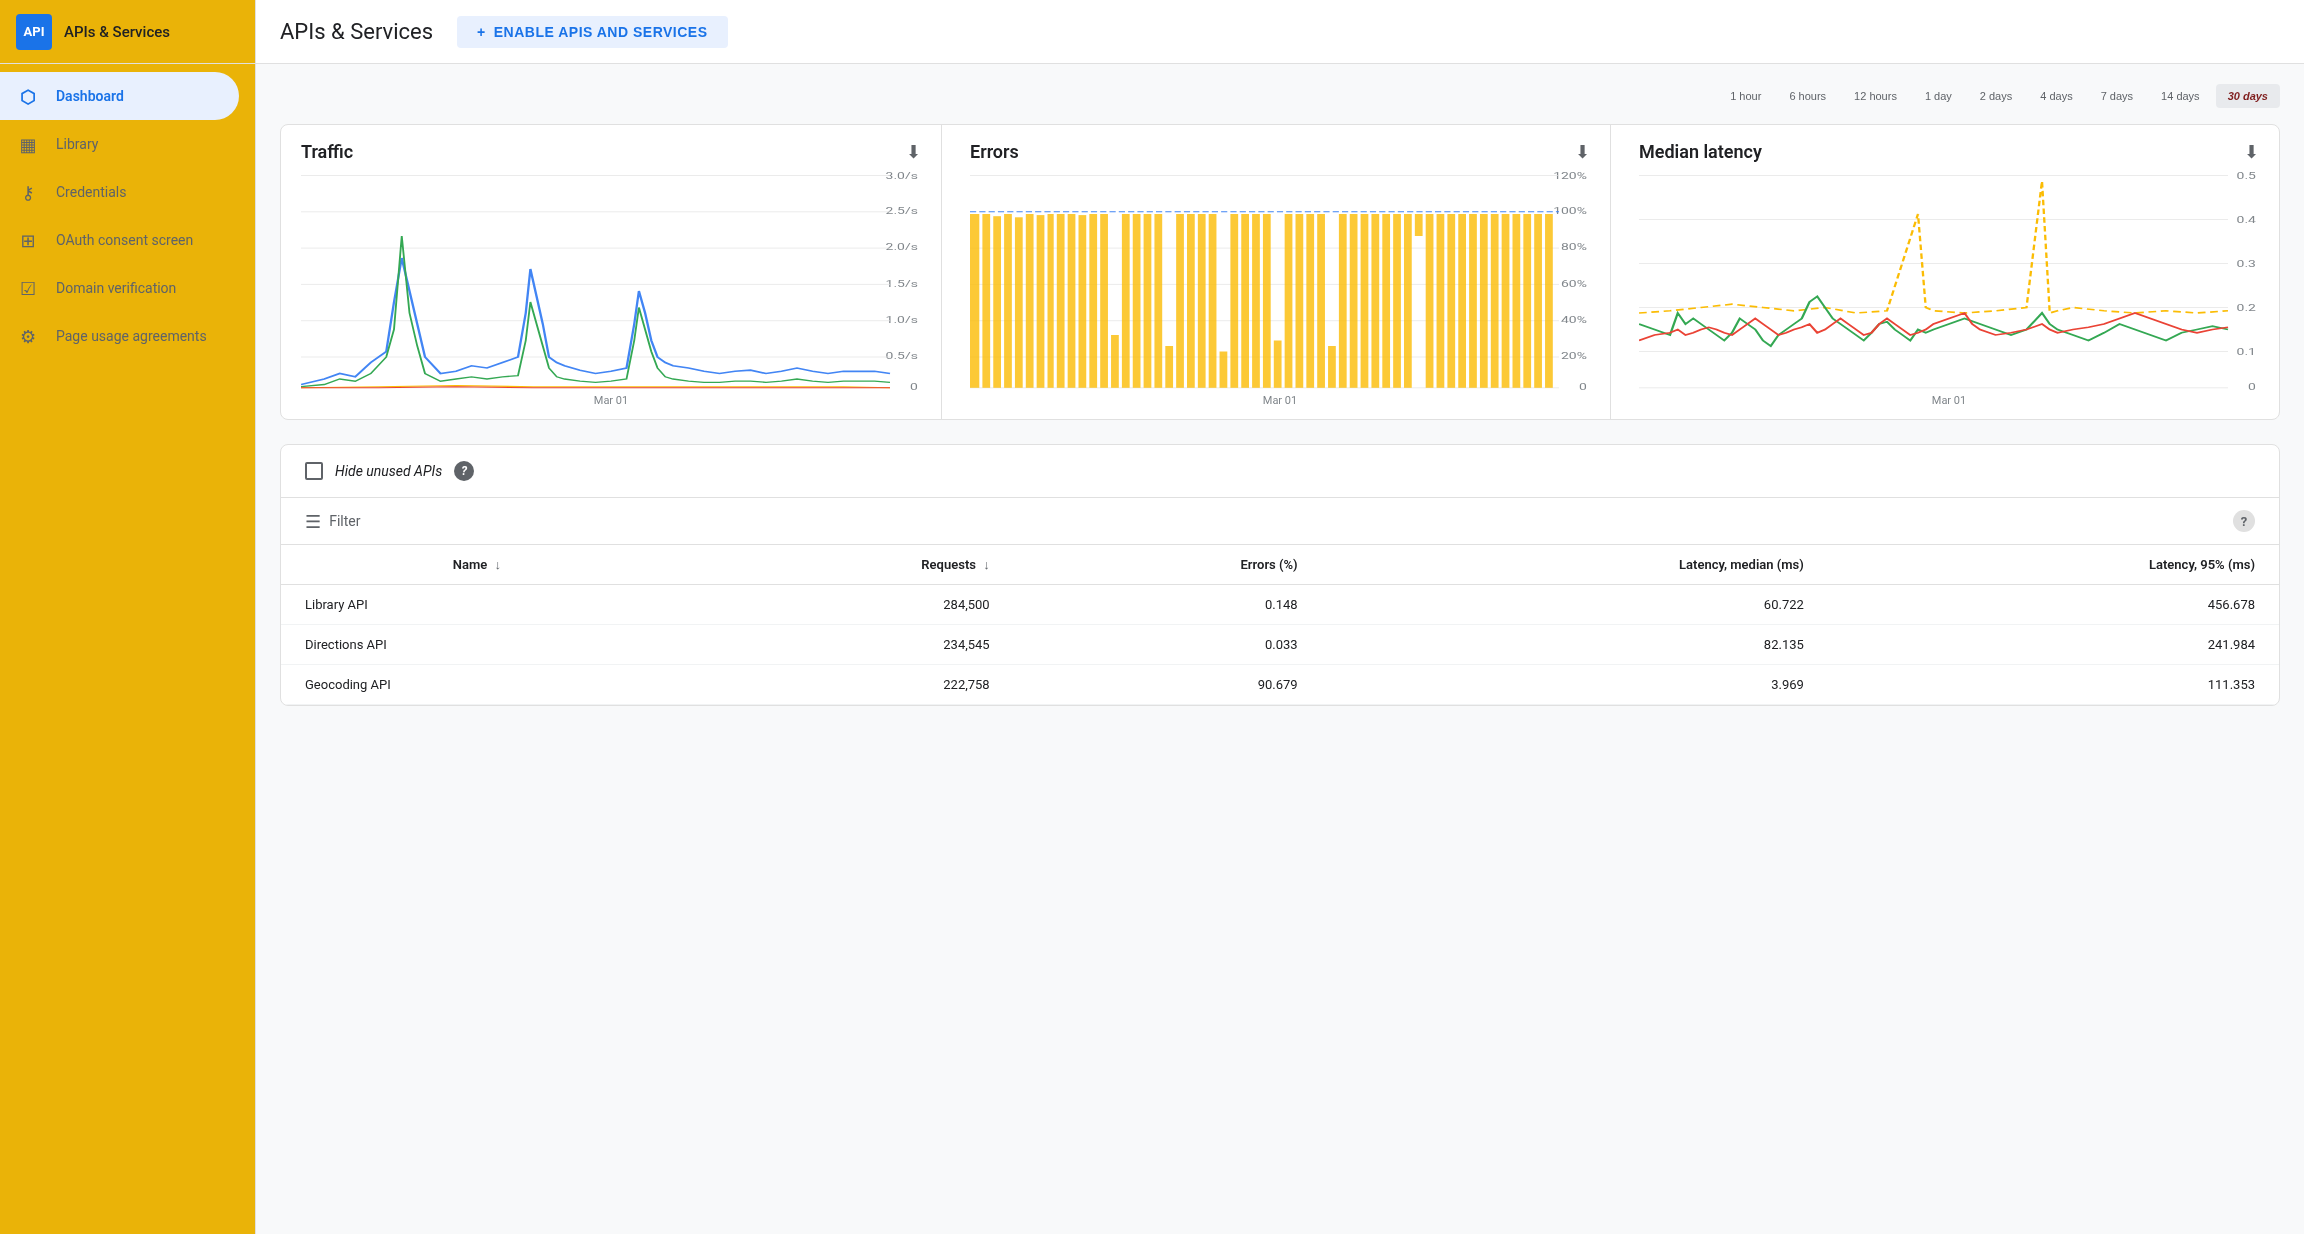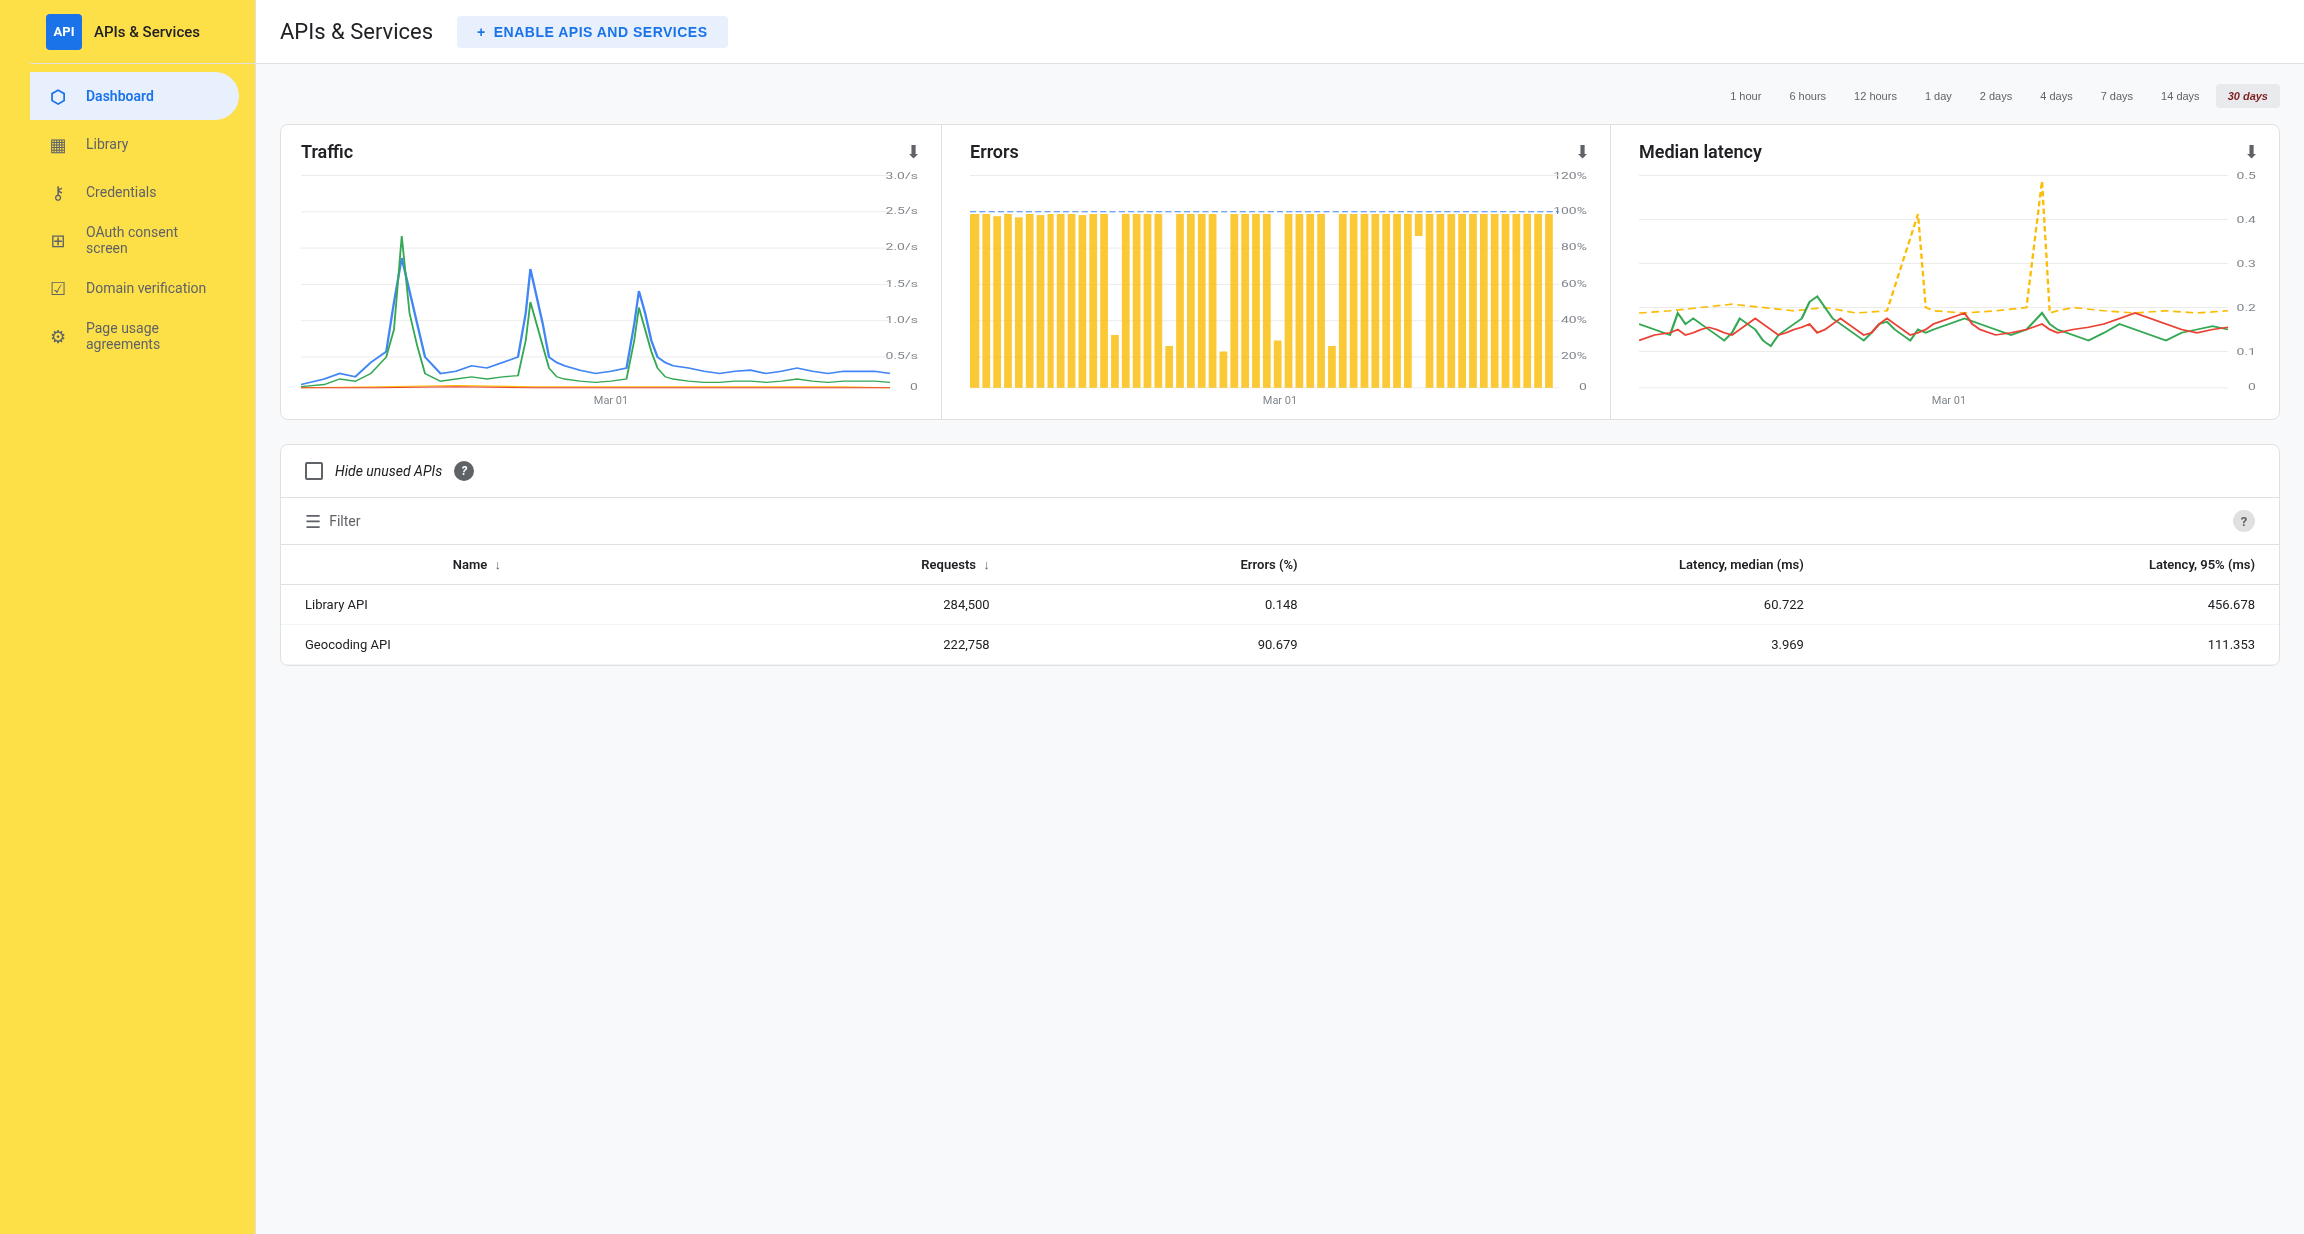--- a/index.html
+++ b/index.html
@@ -2,27 +2,26 @@
 <html><head>
   <meta charset="utf-8">
   <style>
     * { box-sizing: border-box; margin: 0; padding: 0; }
     body { font-family: 'Google Sans', Roboto, Arial, sans-serif; background: #fff; display: flex; height: 100vh; overflow: hidden; font-size: 14px; }
 
     
     .sidebar {
       width: 256px;
       min-width: 256px;
-      background: #fde047;
+      background: #eab308;
       border-right: 1px solid #e0e0e0;
       display: flex;
       flex-direction: column;
       height: 100vh;
       overflow-y: auto;
-      padding-left: 30px;
     }
     .sidebar-header {
       display: flex;
       align-items: center;
       padding: 16px 16px;
       gap: 12px;
       border-bottom: 1px solid #e0e0e0;
       height: 64px;
     }
     .api-logo {
@@ -525,20 +524,27 @@
         <tbody>
 
         <tr>
       <td>Library API</td>
       <td class="right">284,500</td>
       <td class="right">0.148</td>
       <td class="right">60.722</td>
       <td class="right">456.678</td>
     </tr>
             <tr>
+      <td>Directions API</td>
+      <td class="right">234,545</td>
+      <td class="right">0.033</td>
+      <td class="right">82.135</td>
+      <td class="right">241.984</td>
+    </tr>
+            <tr>
       <td>Geocoding API</td>
       <td class="right">222,758</td>
       <td class="right">90.679</td>
       <td class="right">3.969</td>
       <td class="right">111.353</td>
     </tr>
           </tbody>
       </table>
     </div>
 

